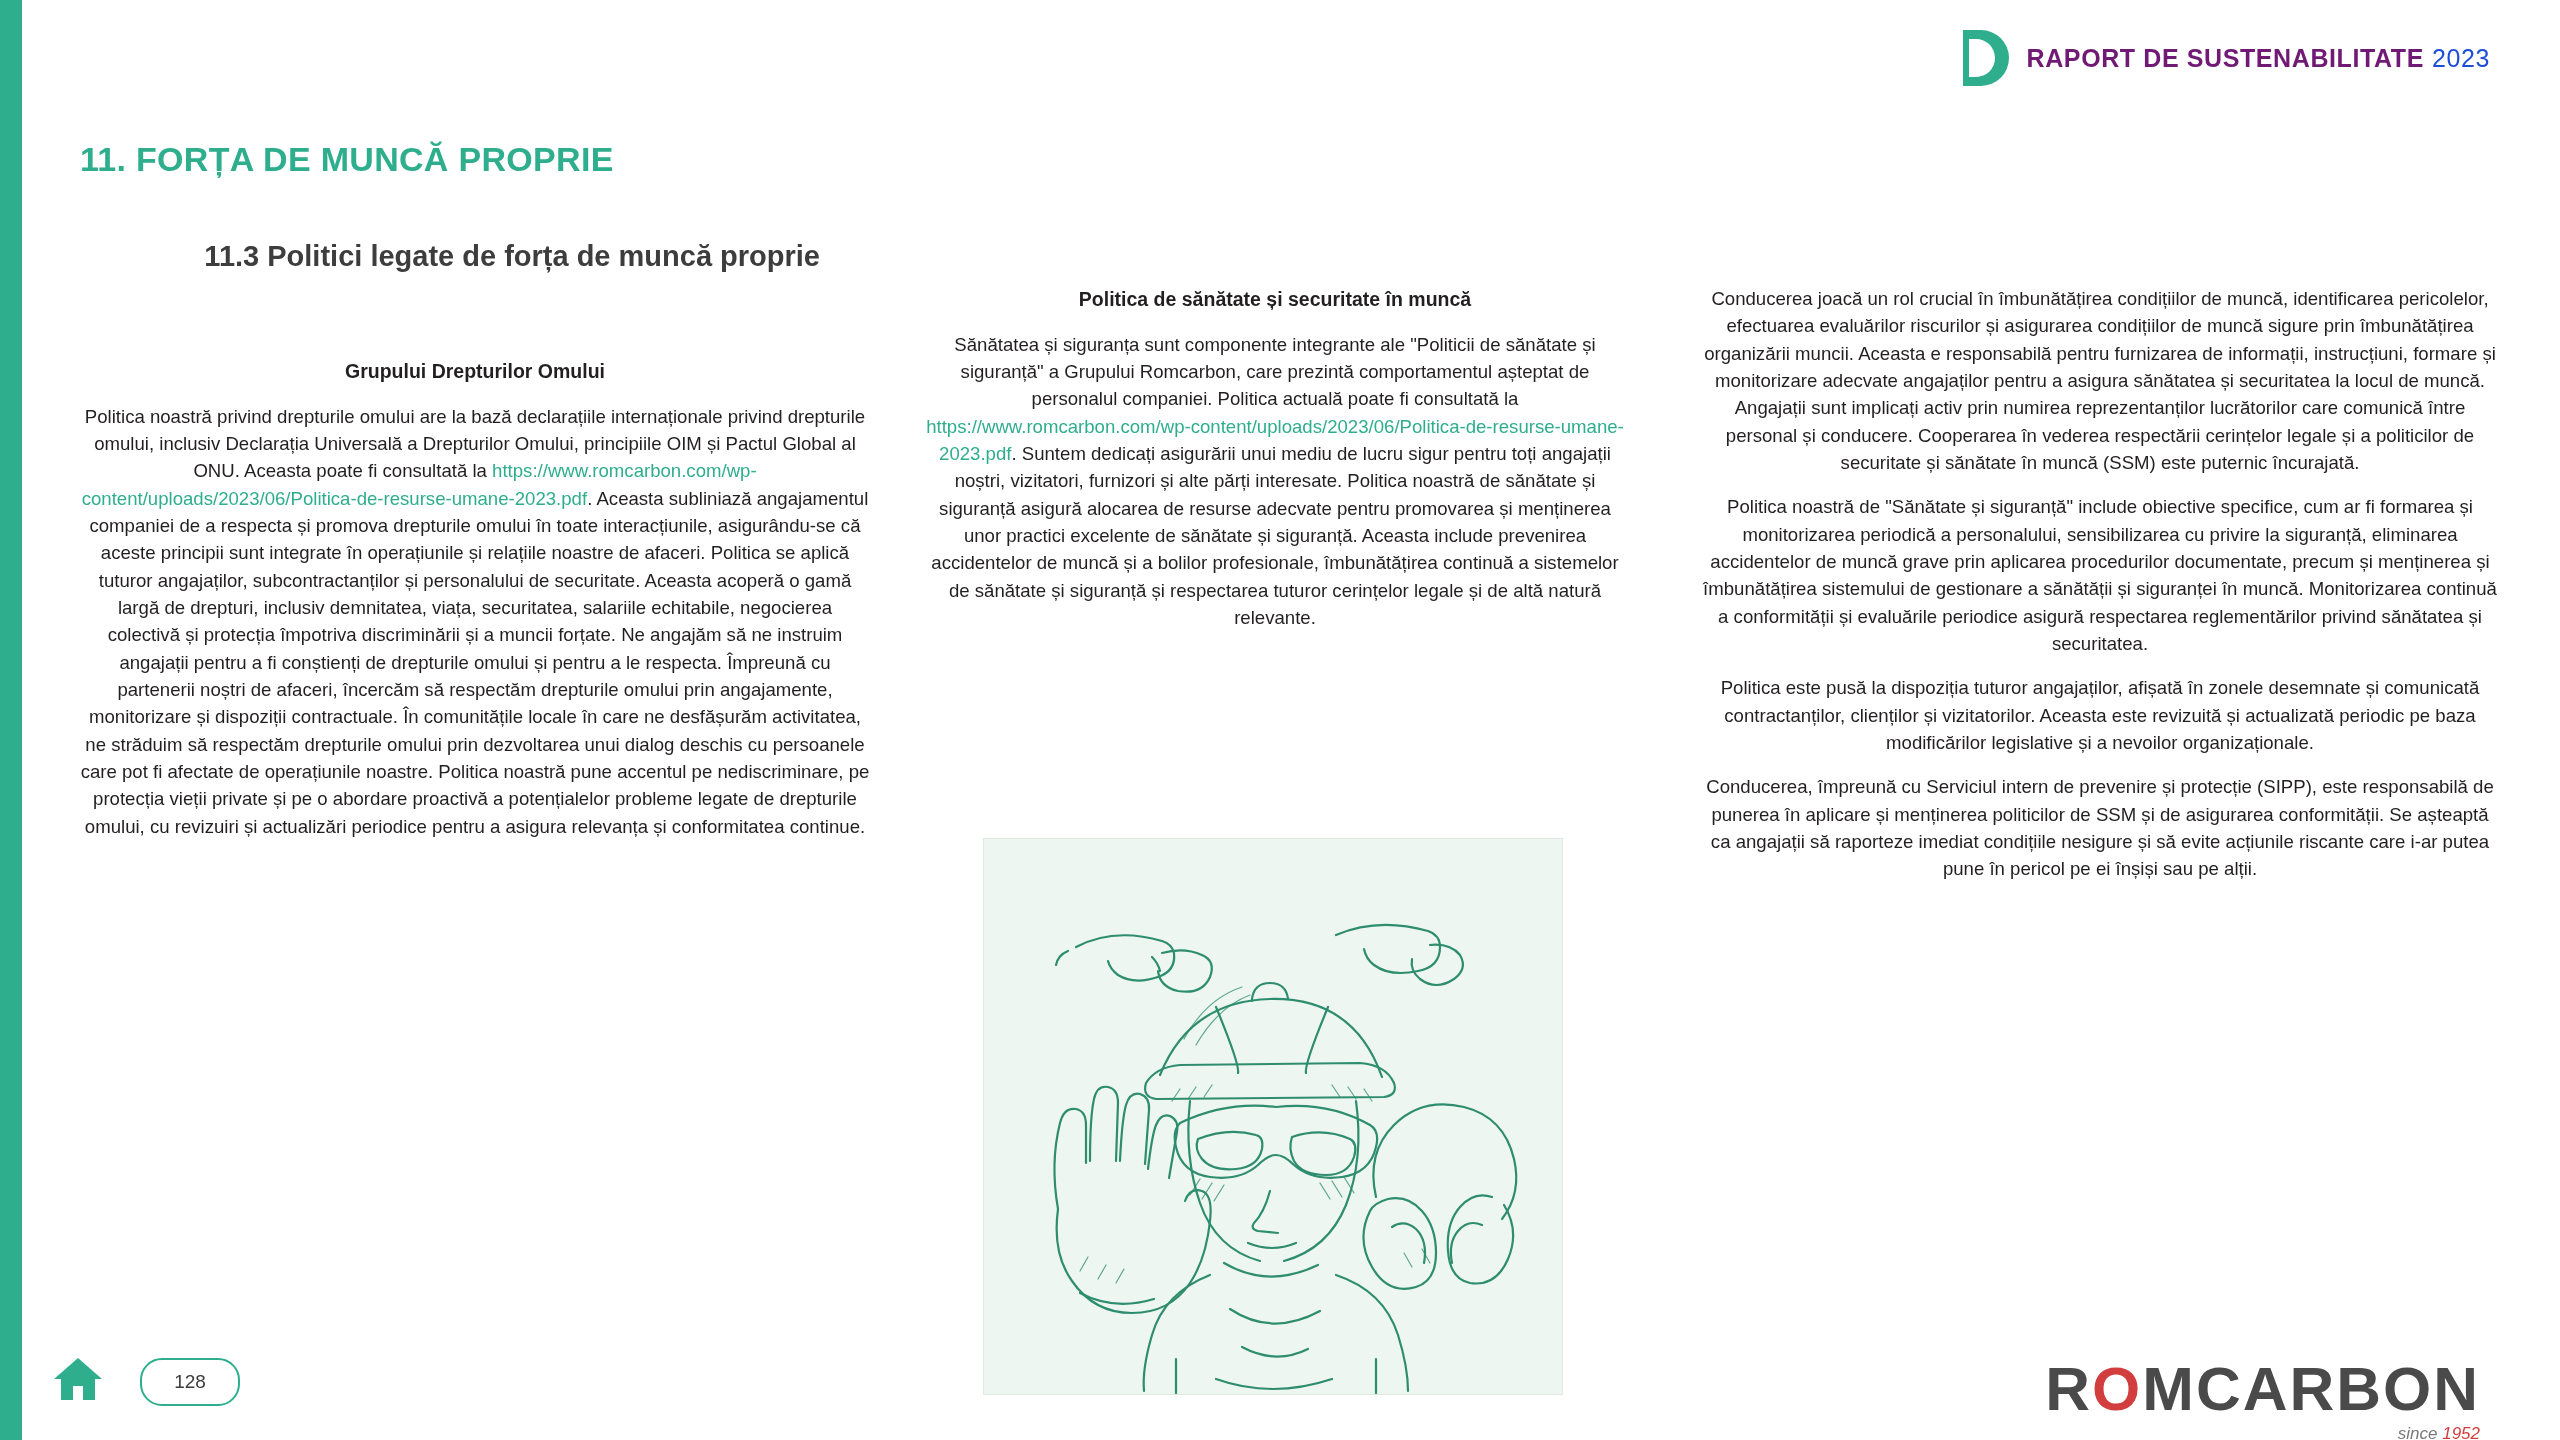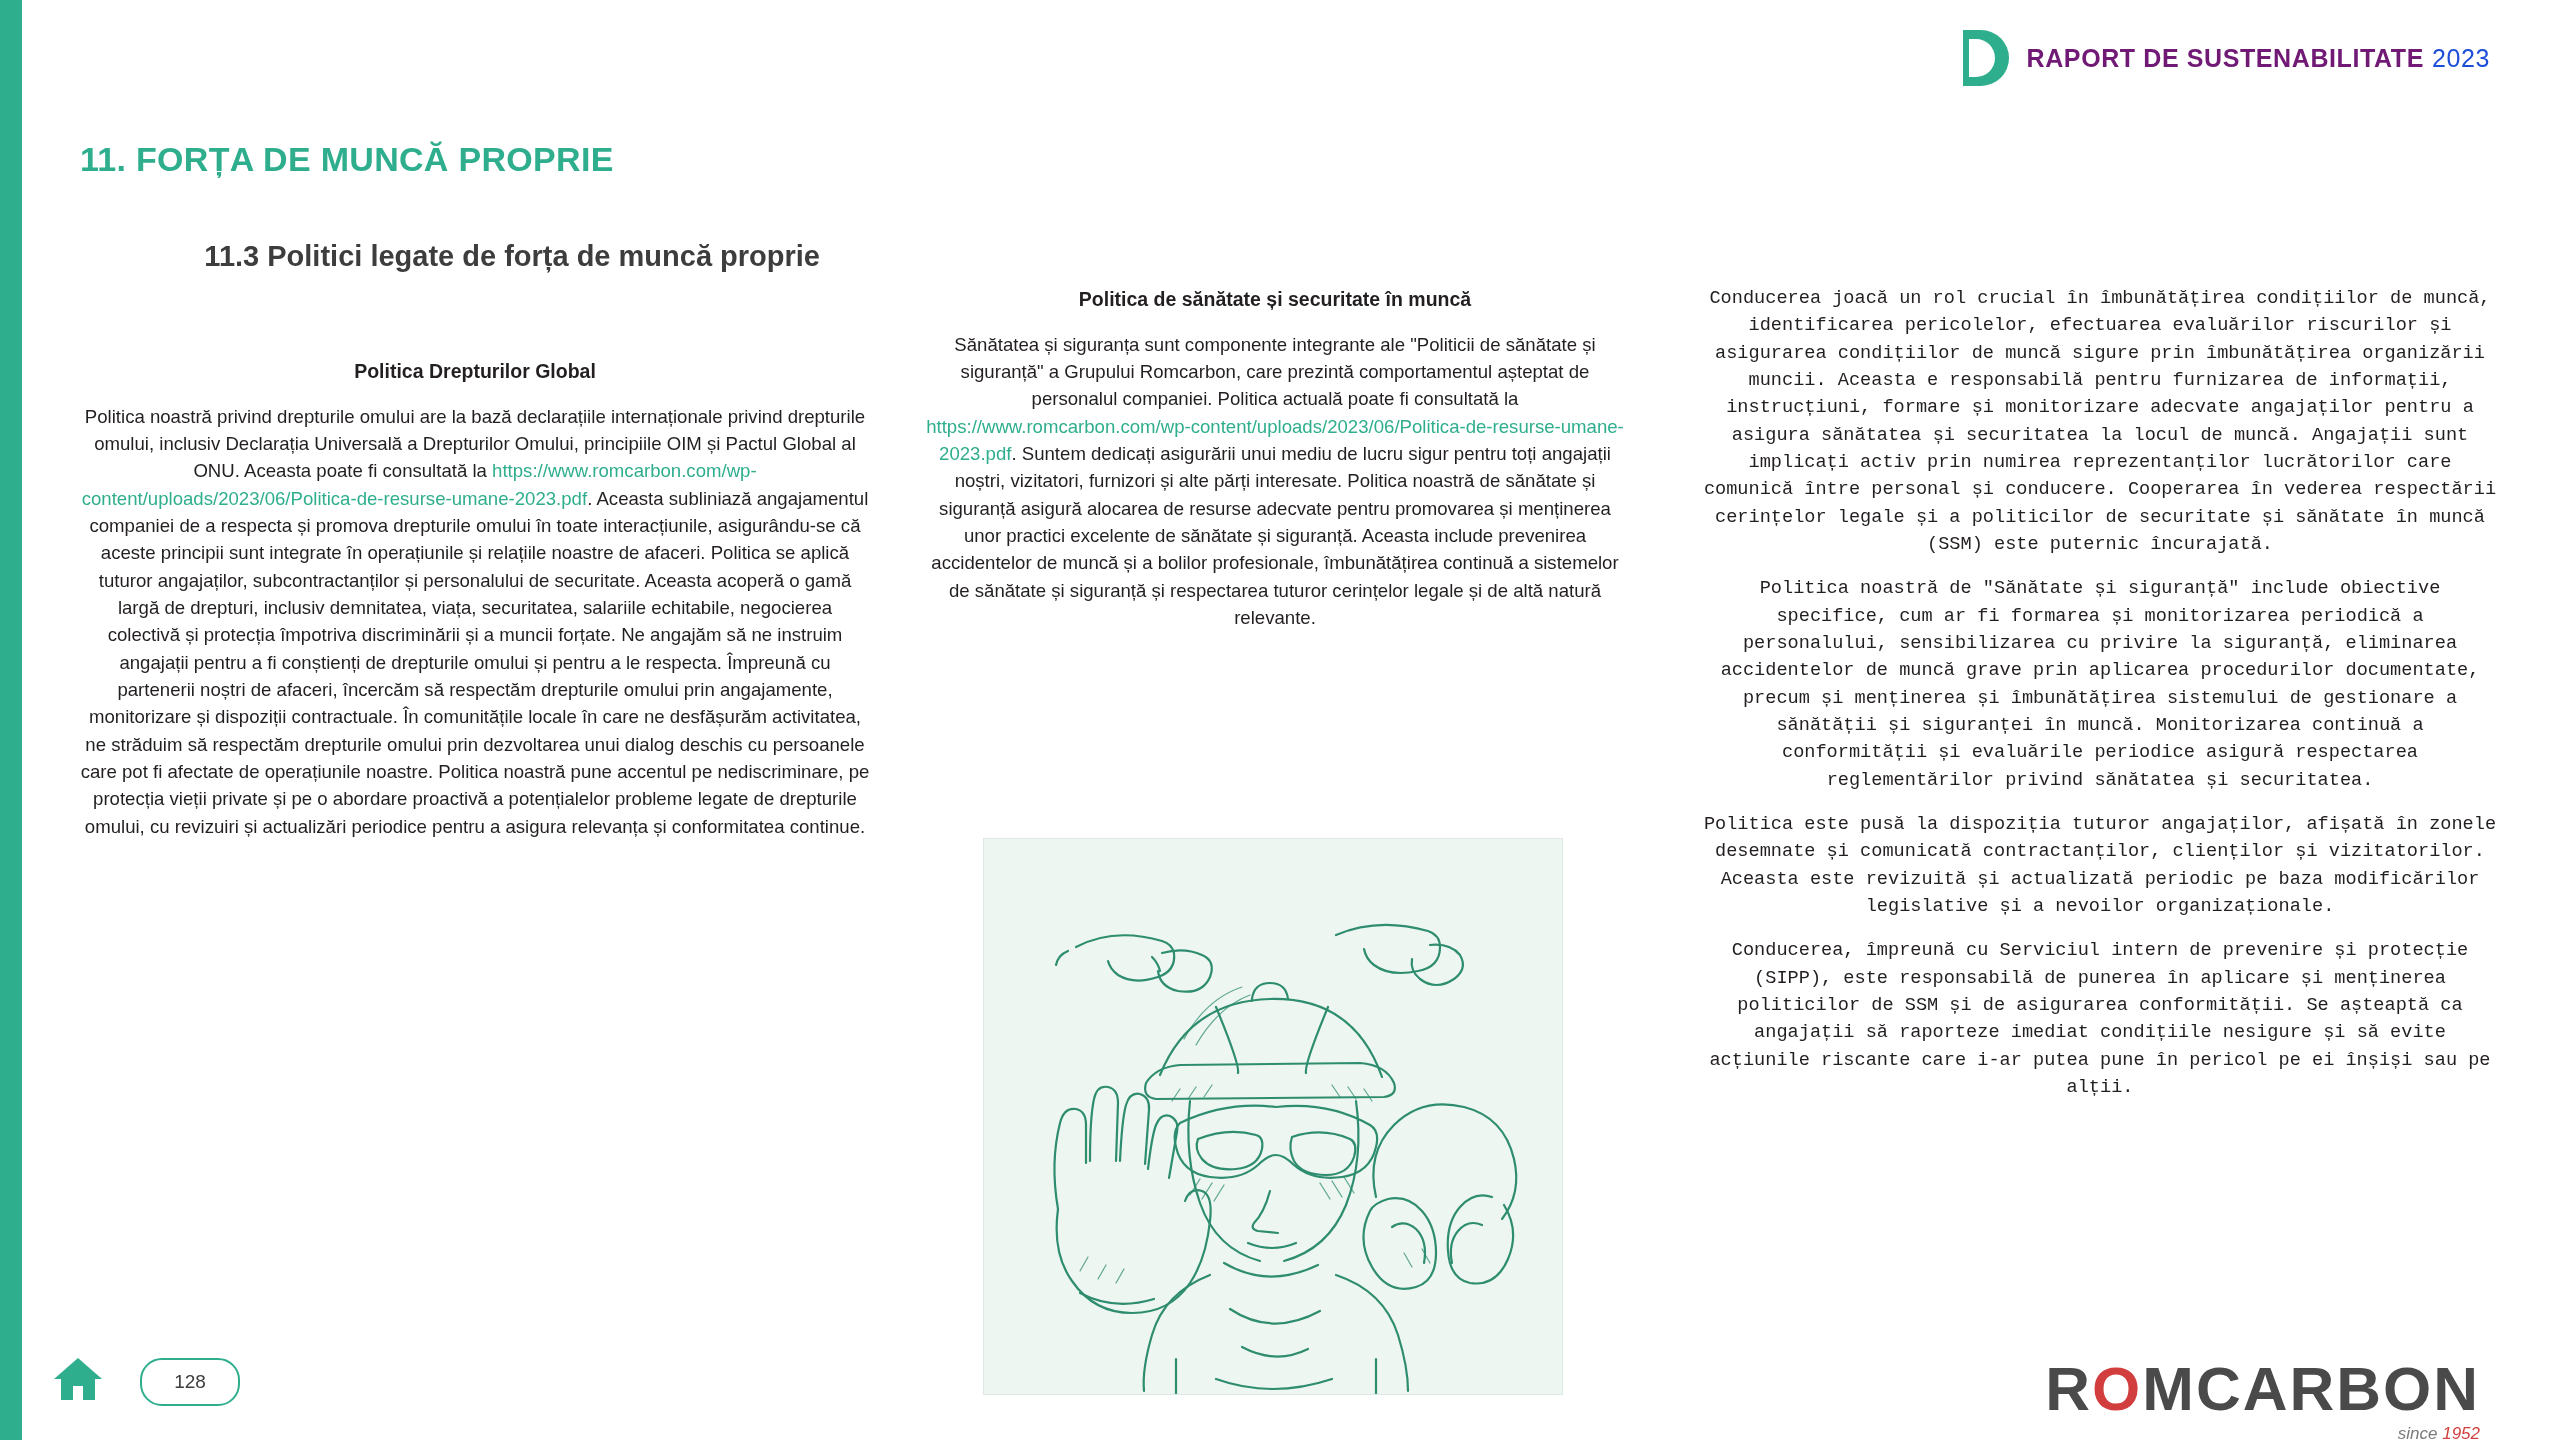--- a/index.html
+++ b/index.html
@@ -96,21 +96,21 @@
     font-size: 18.6px;
     line-height: 1.47;
     color: #231f20;
   }
   .col p {
     margin: 7px 0 17px 0;
     text-align: center;
   }
   .col-1 { left: 80px;  top: 350px;  width: 790px; }
   .col-2 { left: 925px; top: 278px;  width: 700px; }
-  .col-3 { left: 1700px; top: 278px; width: 800px; font-family: Liberation Mono, monospace; }
+  .col-3 { left: 1700px; top: 278px; width: 800px; }
 
   .sub-head {
     font-size: 19.5px;
     font-weight: bold;
     color: #231f20;
     margin: 0 0 24px 0;
   }
   .link {
     color: #2fae8e;
     text-decoration: none;
@@ -191,21 +191,21 @@
   <div class="header-mark"></div>
   <div>
     <span class="header-title">RAPORT DE SUSTENABILITATE</span><span class="header-year">2023</span>
   </div>
 </div>
 
 <div class="chapter-title">11. FORȚA DE MUNCĂ PROPRIE</div>
 <div class="section-title">11.3 Politici legate de forța de muncă proprie</div>
 
 <div class="col col-1">
-  <p class="sub-head">Politica Drepturilor Global</p>
+  <p class="sub-head">Grupului Drepturilor Omului</p>
   <p><span>Politica noastră privind drepturile omului are la bază declarațiile internaționale privind drepturile omului, inclusiv Declarația Universală a Drepturilor Omului, principiile OIM și Pactul Global al ONU. Aceasta poate fi consultată la </span><a class="link" href="#">https://www.romcarbon.com/wp-content/uploads/2023/06/Politica-de-resurse-umane-2023.pdf</a><span>. Aceasta subliniază angajamentul companiei de a respecta și promova drepturile omului în toate interacțiunile, asigurându-se că aceste principii sunt integrate în operațiunile și relațiile noastre de afaceri. Politica se aplică tuturor angajaților, subcontractanților și personalului de securitate. Aceasta acoperă o gamă largă de drepturi, inclusiv demnitatea, viața, securitatea, salariile echitabile, negocierea colectivă și protecția împotriva discriminării și a muncii forțate. Ne angajăm să ne instruim angajații pentru a fi conștienți de drepturile omului și pentru a le respecta. Împreună cu partenerii noștri de afaceri, încercăm să respectăm drepturile omului prin angajamente, monitorizare și dispoziții contractuale. În comunitățile locale în care ne desfășurăm activitatea, ne străduim să respectăm drepturile omului prin dezvoltarea unui dialog deschis cu persoanele care pot fi afectate de operațiunile noastre. Politica noastră pune accentul pe nediscriminare, pe protecția vieții private și pe o abordare proactivă a potențialelor probleme legate de drepturile omului, cu revizuiri și actualizări periodice pentru a asigura relevanța și conformitatea continue.</span></p>
 </div>
 
 <div class="col col-2">
   <p class="sub-head">Politica de sănătate și securitate în muncă</p>
   <p><span>Sănătatea și siguranța sunt componente integrante ale "Politicii de sănătate și siguranță" a Grupului Romcarbon, care prezintă comportamentul așteptat de personalul companiei. Politica actuală poate fi consultată la </span><a class="link" href="#">https://www.romcarbon.com/wp-content/uploads/2023/06/Politica-de-resurse-umane-2023.pdf</a><span>. Suntem dedicați asigurării unui mediu de lucru sigur pentru toți angajații noștri, vizitatori, furnizori și alte părți interesate. Politica noastră de sănătate și siguranță asigură alocarea de resurse adecvate pentru promovarea și menținerea unor practici excelente de sănătate și siguranță. Aceasta include prevenirea accidentelor de muncă și a bolilor profesionale, îmbunătățirea continuă a sistemelor de sănătate și siguranță și respectarea tuturor cerințelor legale și de altă natură relevante.</span></p>
 </div>
 
 <div class="figure">
   <svg width="578" height="555" viewBox="0 0 578 555" xmlns="http://www.w3.org/2000/svg" aria-hidden="true">

